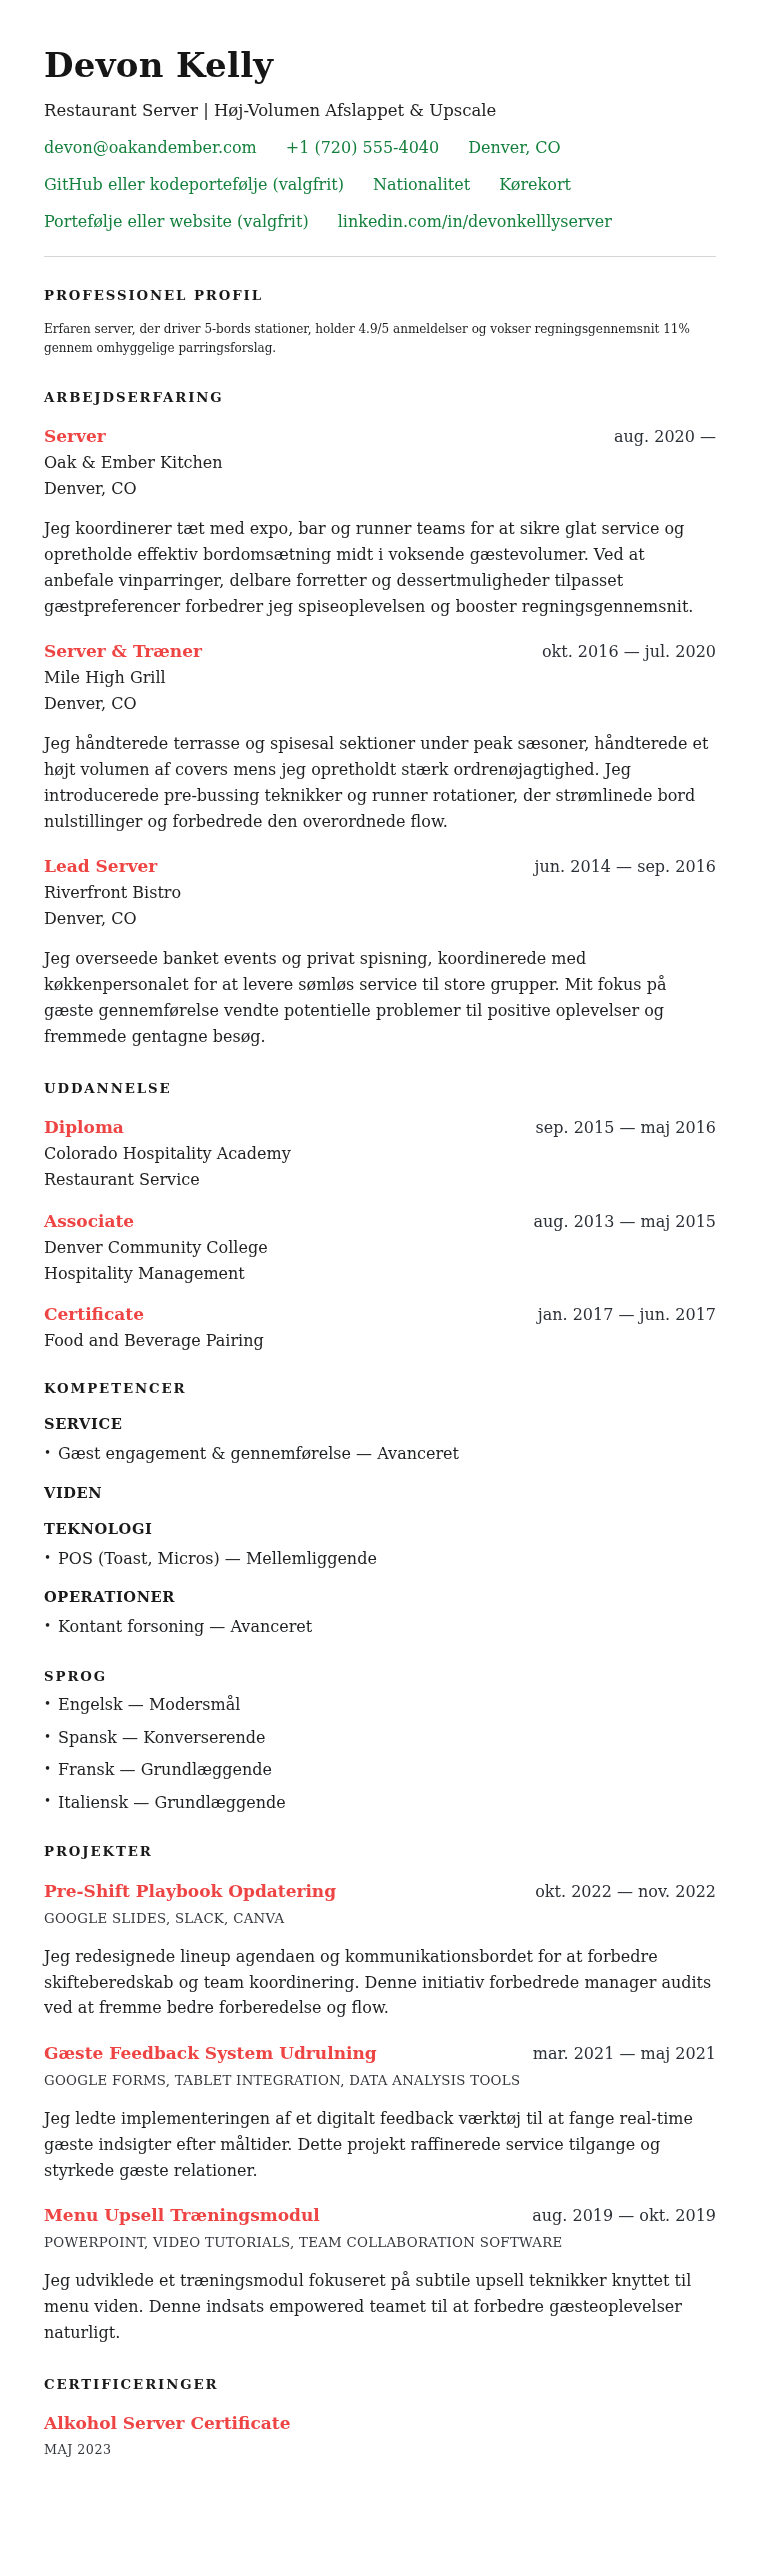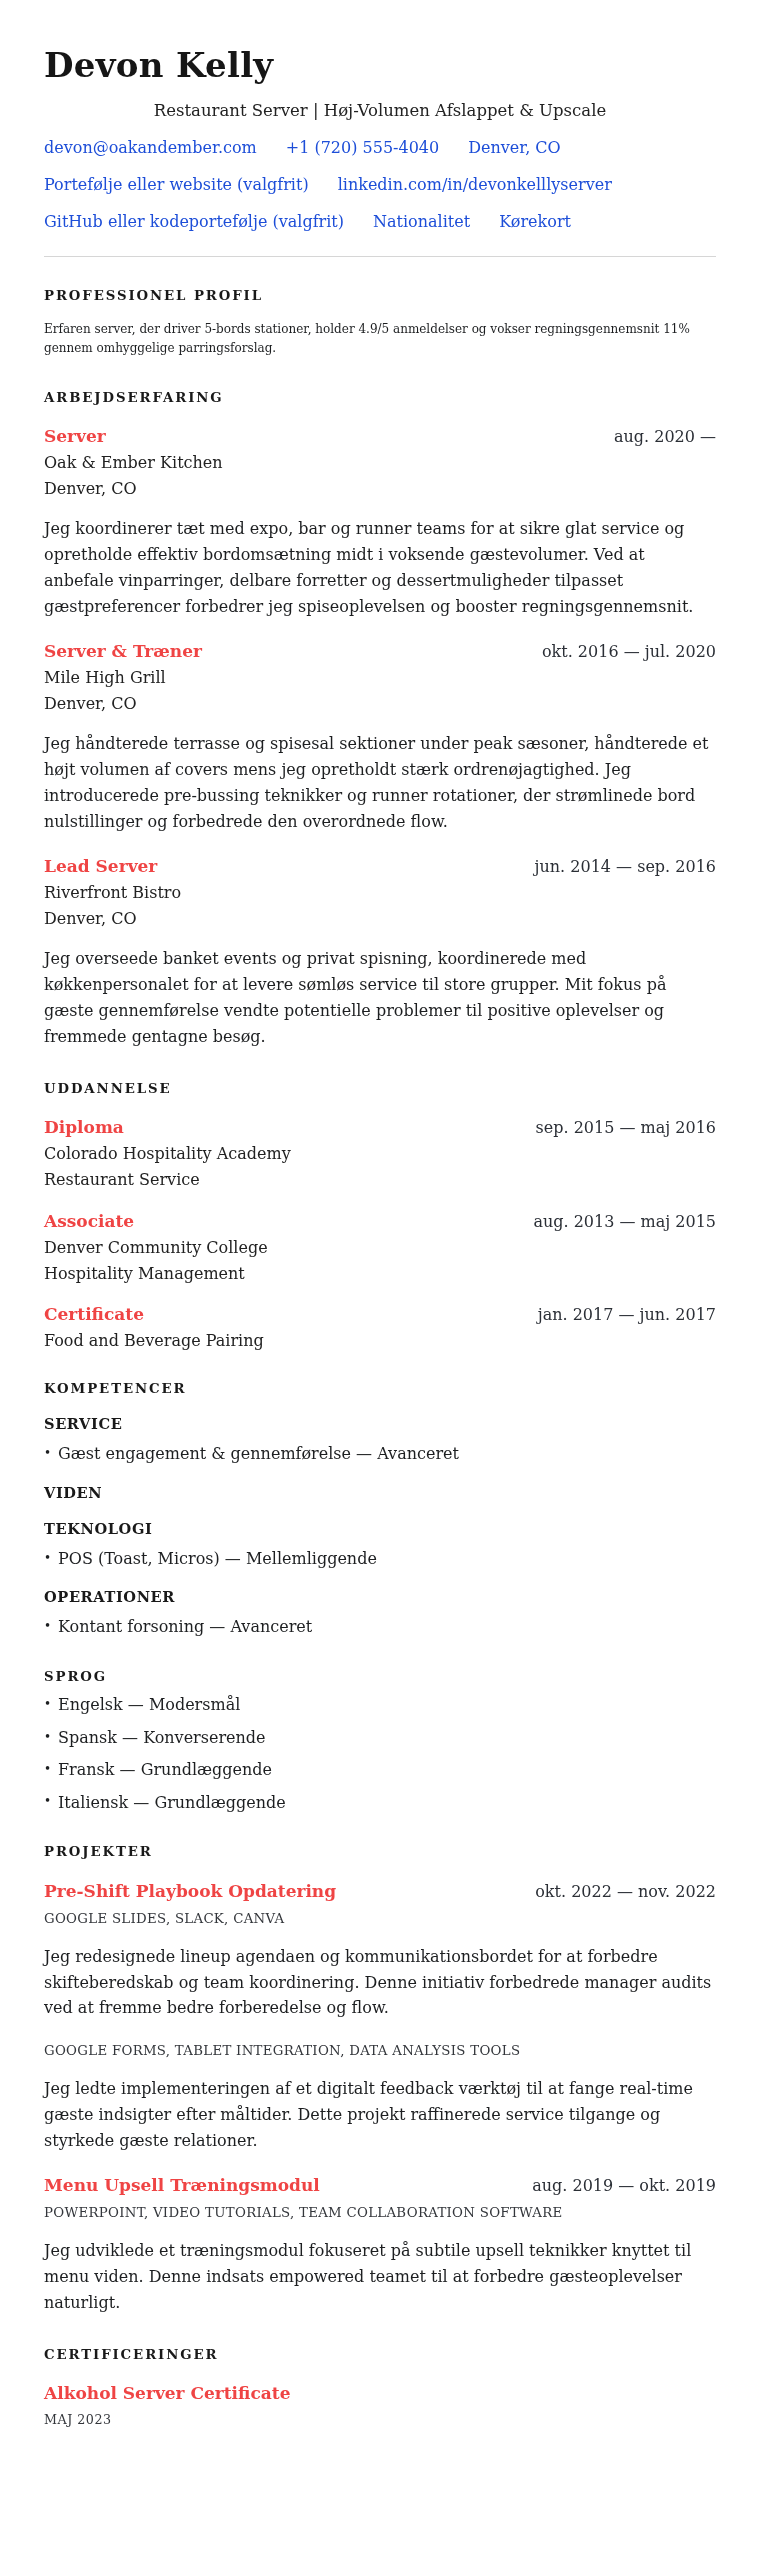--- a/index.html
+++ b/index.html
@@ -5,22 +5,22 @@
   * { margin:0; padding:0; box-sizing:border-box; }
   html, body { background:#ffffff; }
   body {
     width:760px; min-height:2576px; margin:0 auto;
     font-family:"DejaVu Serif","Liberation Serif",serif;
     color:#1d1f21;
   }
   .page { padding:32px 44px 44px 44px; }
 
   .name { font-size:34px; font-weight:700; letter-spacing:0.3px; margin-top:12.7px; color:#161616; }
-  .subtitle { font-size:16.5px; margin-top:16.5px; color:#222;text-align:center; }
-  .contact-row { display:flex; gap:29px; font-size:16px; margin-top:18px; color:#1d4ed8; }
+  .subtitle { font-size:16.5px; margin-top:16.5px; color:#222; }
+  .contact-row { display:flex; gap:29px; font-size:16px; margin-top:18px; color:#15803d; }
   .divider { border:none; border-top:1.3px solid #d6d6d6; margin-top:25px; }
 
   .section { margin-top:31px; }
   .section-heading { font-size:13.3px; font-weight:700; letter-spacing:1.9px; color:#191919; }
 
   .body-text { font-size:12px; line-height:1.62; margin-top:16.5px; color:#1d1f21; }
 
   .entry { margin-top:21.5px; }
   .entry-header { display:flex; justify-content:space-between; align-items:baseline; }
   .entry-title { font-size:17px; font-weight:700; color:#ef4444; }
@@ -49,27 +49,27 @@
 
   <header>
     <h1 class="name">Devon Kelly</h1>
     <div class="subtitle">Restaurant Server | Høj-Volumen Afslappet &amp; Upscale</div>
     <div class="contact-row">
       <span>devon@oakandember.com</span>
       <span>+1 (720) 555-4040</span>
       <span>Denver, CO</span>
     </div>
     <div class="contact-row">
-      <span>Portefølje eller website (valgfrit)</span>
-      <span>linkedin.com/in/devonkelllyserver</span>
-    </div>
-    <div class="contact-row">
       <span>GitHub eller kodeportefølje (valgfrit)</span>
       <span>Nationalitet</span>
       <span>Kørekort</span>
+    </div>
+    <div class="contact-row">
+      <span>Portefølje eller website (valgfrit)</span>
+      <span>linkedin.com/in/devonkelllyserver</span>
     </div>
     <hr class="divider">
   </header>
 
   <section class="section">
     <h2 class="section-heading">PROFESSIONEL PROFIL</h2>
     <p class="body-text">Erfaren server, der driver 5-bords stationer, holder 4.9/5 anmeldelser og vokser regningsgennemsnit 11% gennem omhyggelige parringsforslag.</p>
   </section>
 
   <section class="section">
@@ -181,20 +181,24 @@
     <div class="entry">
       <div class="entry-header">
         <span class="entry-title">Pre-Shift Playbook Opdatering</span>
         <span class="entry-date">okt. 2022 — nov. 2022</span>
       </div>
       <div class="entry-tools">GOOGLE SLIDES, SLACK, CANVA</div>
       <p class="entry-desc">Jeg redesignede lineup agendaen og kommunikationsbordet for at forbedre skifteberedskab og team koordinering. Denne initiativ forbedrede manager audits ved at fremme bedre forberedelse og flow.</p>
     </div>
 
     <div class="entry">
+      <div class="entry-header">
+        <span class="entry-title">Gæste Feedback System Udrulning</span>
+        <span class="entry-date">mar. 2021 — maj 2021</span>
+      </div>
       <div class="entry-tools">GOOGLE FORMS, TABLET INTEGRATION, DATA ANALYSIS TOOLS</div>
       <p class="entry-desc">Jeg ledte implementeringen af et digitalt feedback værktøj til at fange real-time gæste indsigter efter måltider. Dette projekt raffinerede service tilgange og styrkede gæste relationer.</p>
     </div>
 
     <div class="entry">
       <div class="entry-header">
         <span class="entry-title">Menu Upsell Træningsmodul</span>
         <span class="entry-date">aug. 2019 — okt. 2019</span>
       </div>
       <div class="entry-tools">POWERPOINT, VIDEO TUTORIALS, TEAM COLLABORATION SOFTWARE</div>

